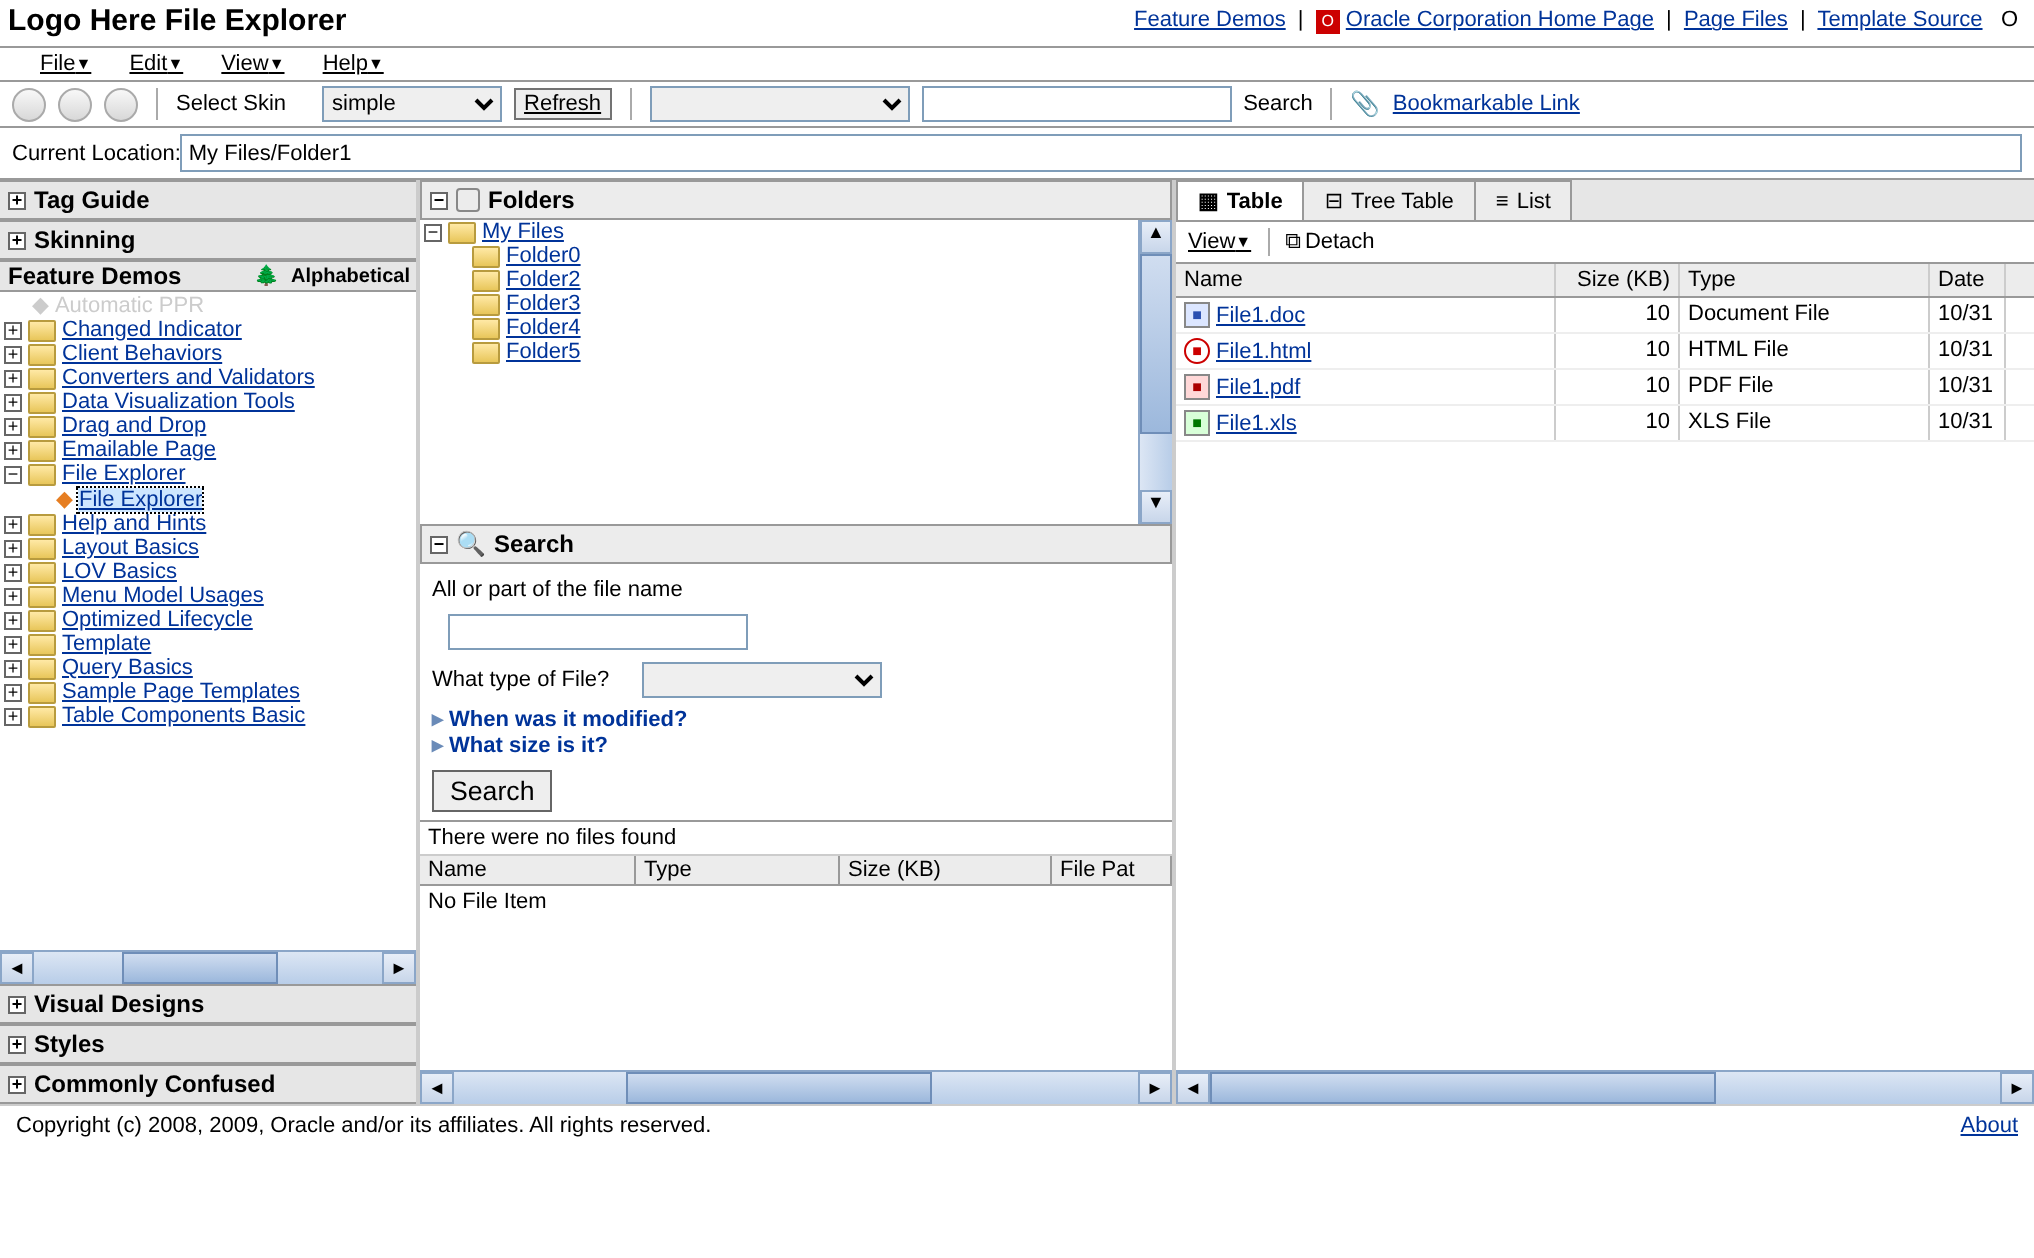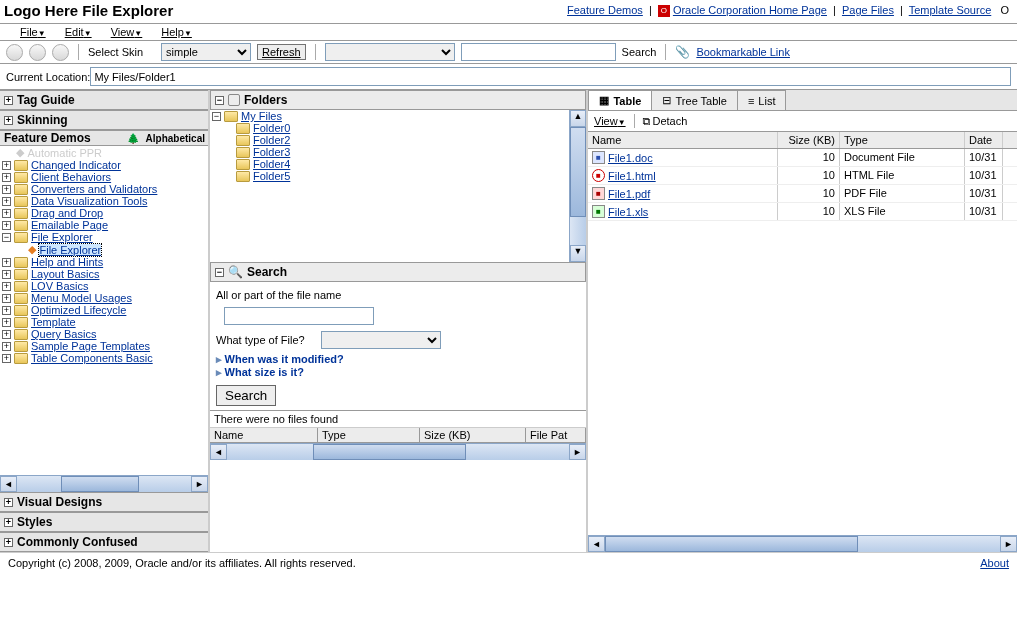--- a/index.html
+++ b/index.html
@@ -329,20 +329,21 @@
       <button class="search-btn">Search</button>
     </div>
     <div class="results">
       <div class="res-msg">There were no files found</div>
       <div class="res-hdr">
         <div style="width:108px">Name</div>
         <div style="width:102px">Type</div>
         <div style="width:106px">Size (KB)</div>
         <div style="flex:1">File Pat</div>
       </div>
+      <div class="res-empty">No File Item</div>
       <div class="hscroll">
         <div class="arrow">◄</div>
         <div class="track">
             <div class="thumb" style="left:25%;width:45%"></div>
           </div>
         <div class="arrow">►</div>
       </div>
     </div>
   </div>
 

